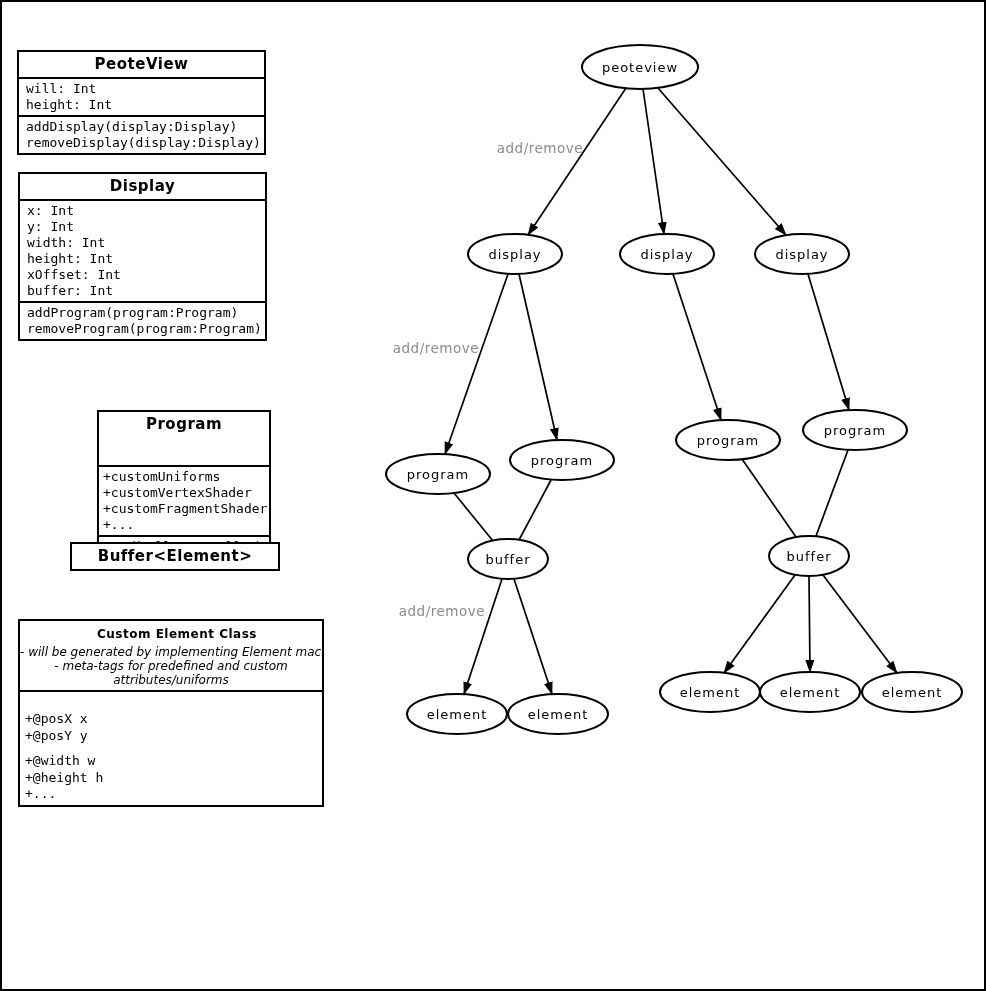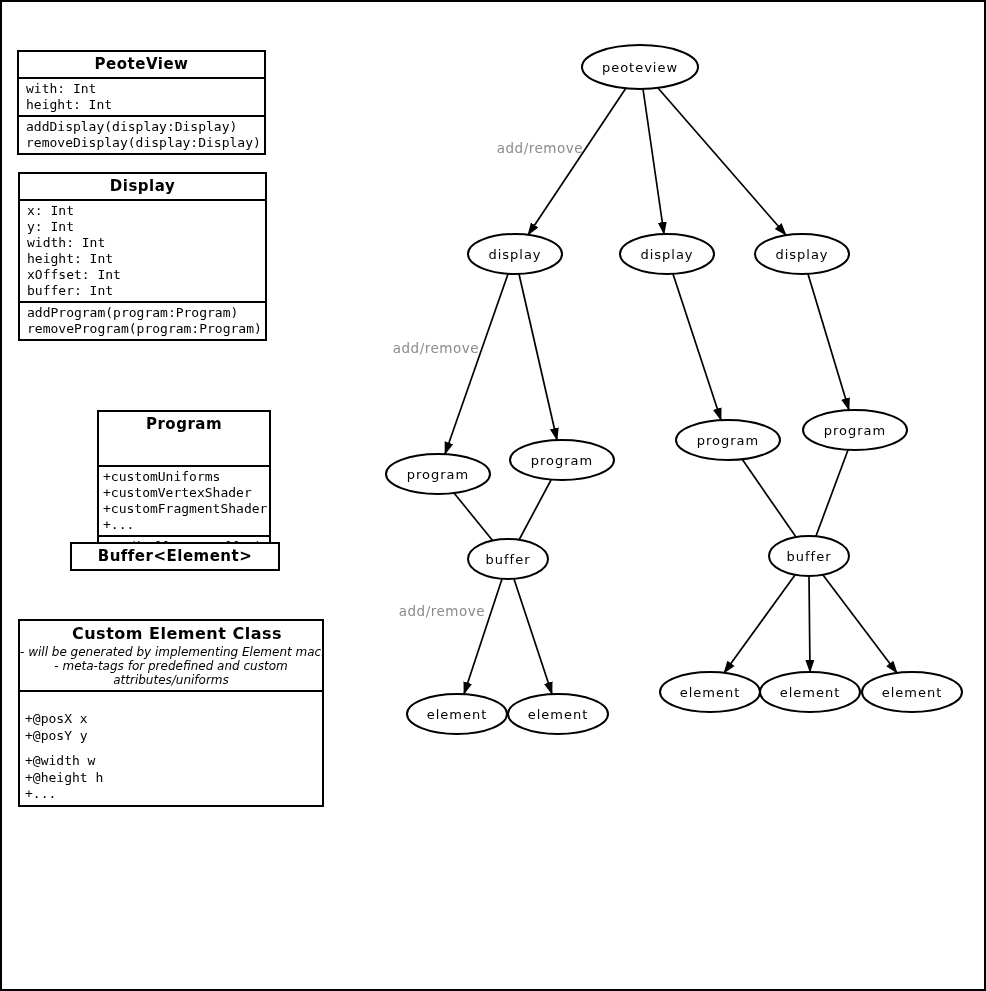--- a/index.html
+++ b/index.html
@@ -55,21 +55,21 @@
     overflow:hidden;
   }
   .uml-note{
     font-size:12px;
     font-style:italic;
     line-height:14px;
     text-align:center;
     white-space:nowrap;
     overflow:hidden;
   }
-  .uml-title-big{font-size:16px;height:22px;line-height:22px;padding-left:12px;}
+  .uml-title-big{font-size:12px;height:22px;line-height:22px;padding-left:12px;}
   .uml-method-center{text-align:center;padding-left:0;}
 </style>
 </head>
 <body>
 
 <div class="canvas">
 
   <svg class="tree-svg" width="986" height="991" viewBox="0 0 986 991">
     <defs>
       <marker id="ah" markerUnits="userSpaceOnUse" markerWidth="14" markerHeight="11" refX="12" refY="5" orient="auto">
@@ -136,21 +136,21 @@
       <text class="node-label" x="556" y="717">element</text>
       <text class="node-label" x="708" y="695">element</text>
       <text class="node-label" x="808" y="695">element</text>
       <text class="node-label" x="910" y="695">element</text>
     </g>
   </svg>
 
   <div class="uml-box" style="left:15px;top:48px;width:249px;">
     <div class="uml-title">PeoteView</div>
     <div class="uml-sec">
-      <div class="uml-line">with: Int</div>
+      <div class="uml-line">will: Int</div>
       <div class="uml-line">height: Int</div>
     </div>
     <div class="uml-sec">
       <div class="uml-line">addDisplay(display:Display)</div>
       <div class="uml-line">removeDisplay(display:Display)</div>
     </div>
   </div>
 
   <div class="uml-box" style="left:16px;top:170px;width:249px;">
     <div class="uml-title">Display</div>

